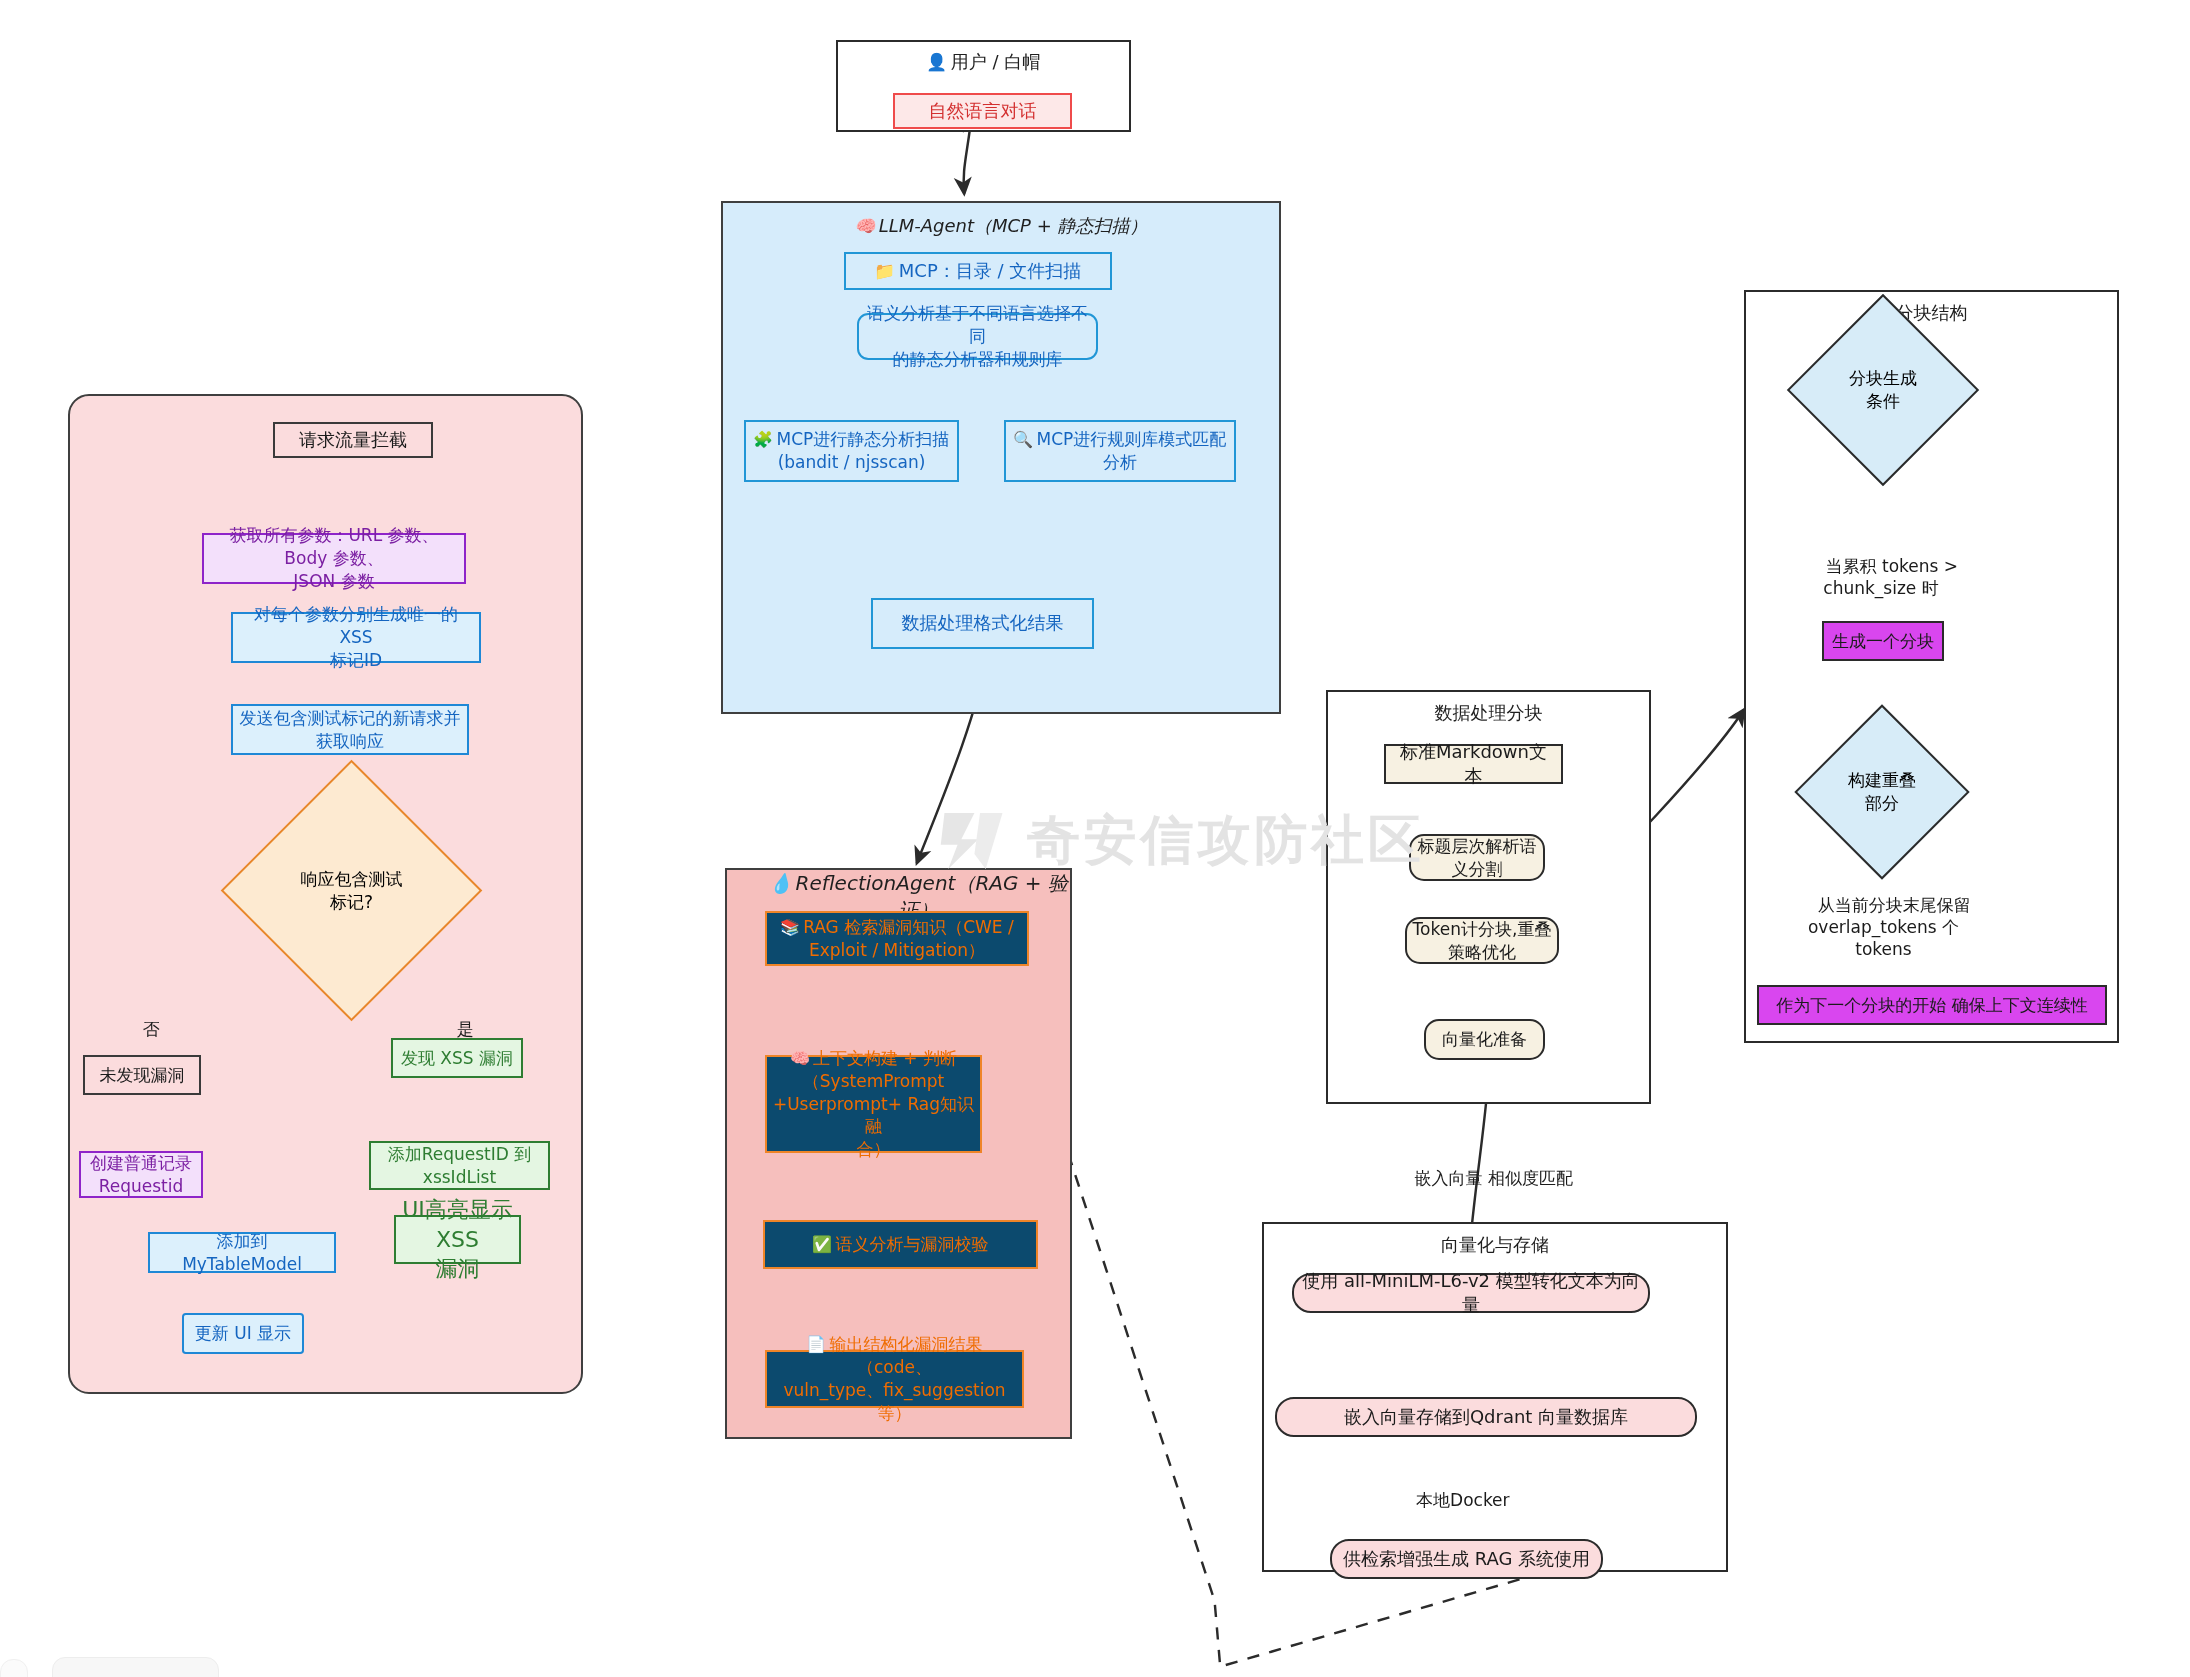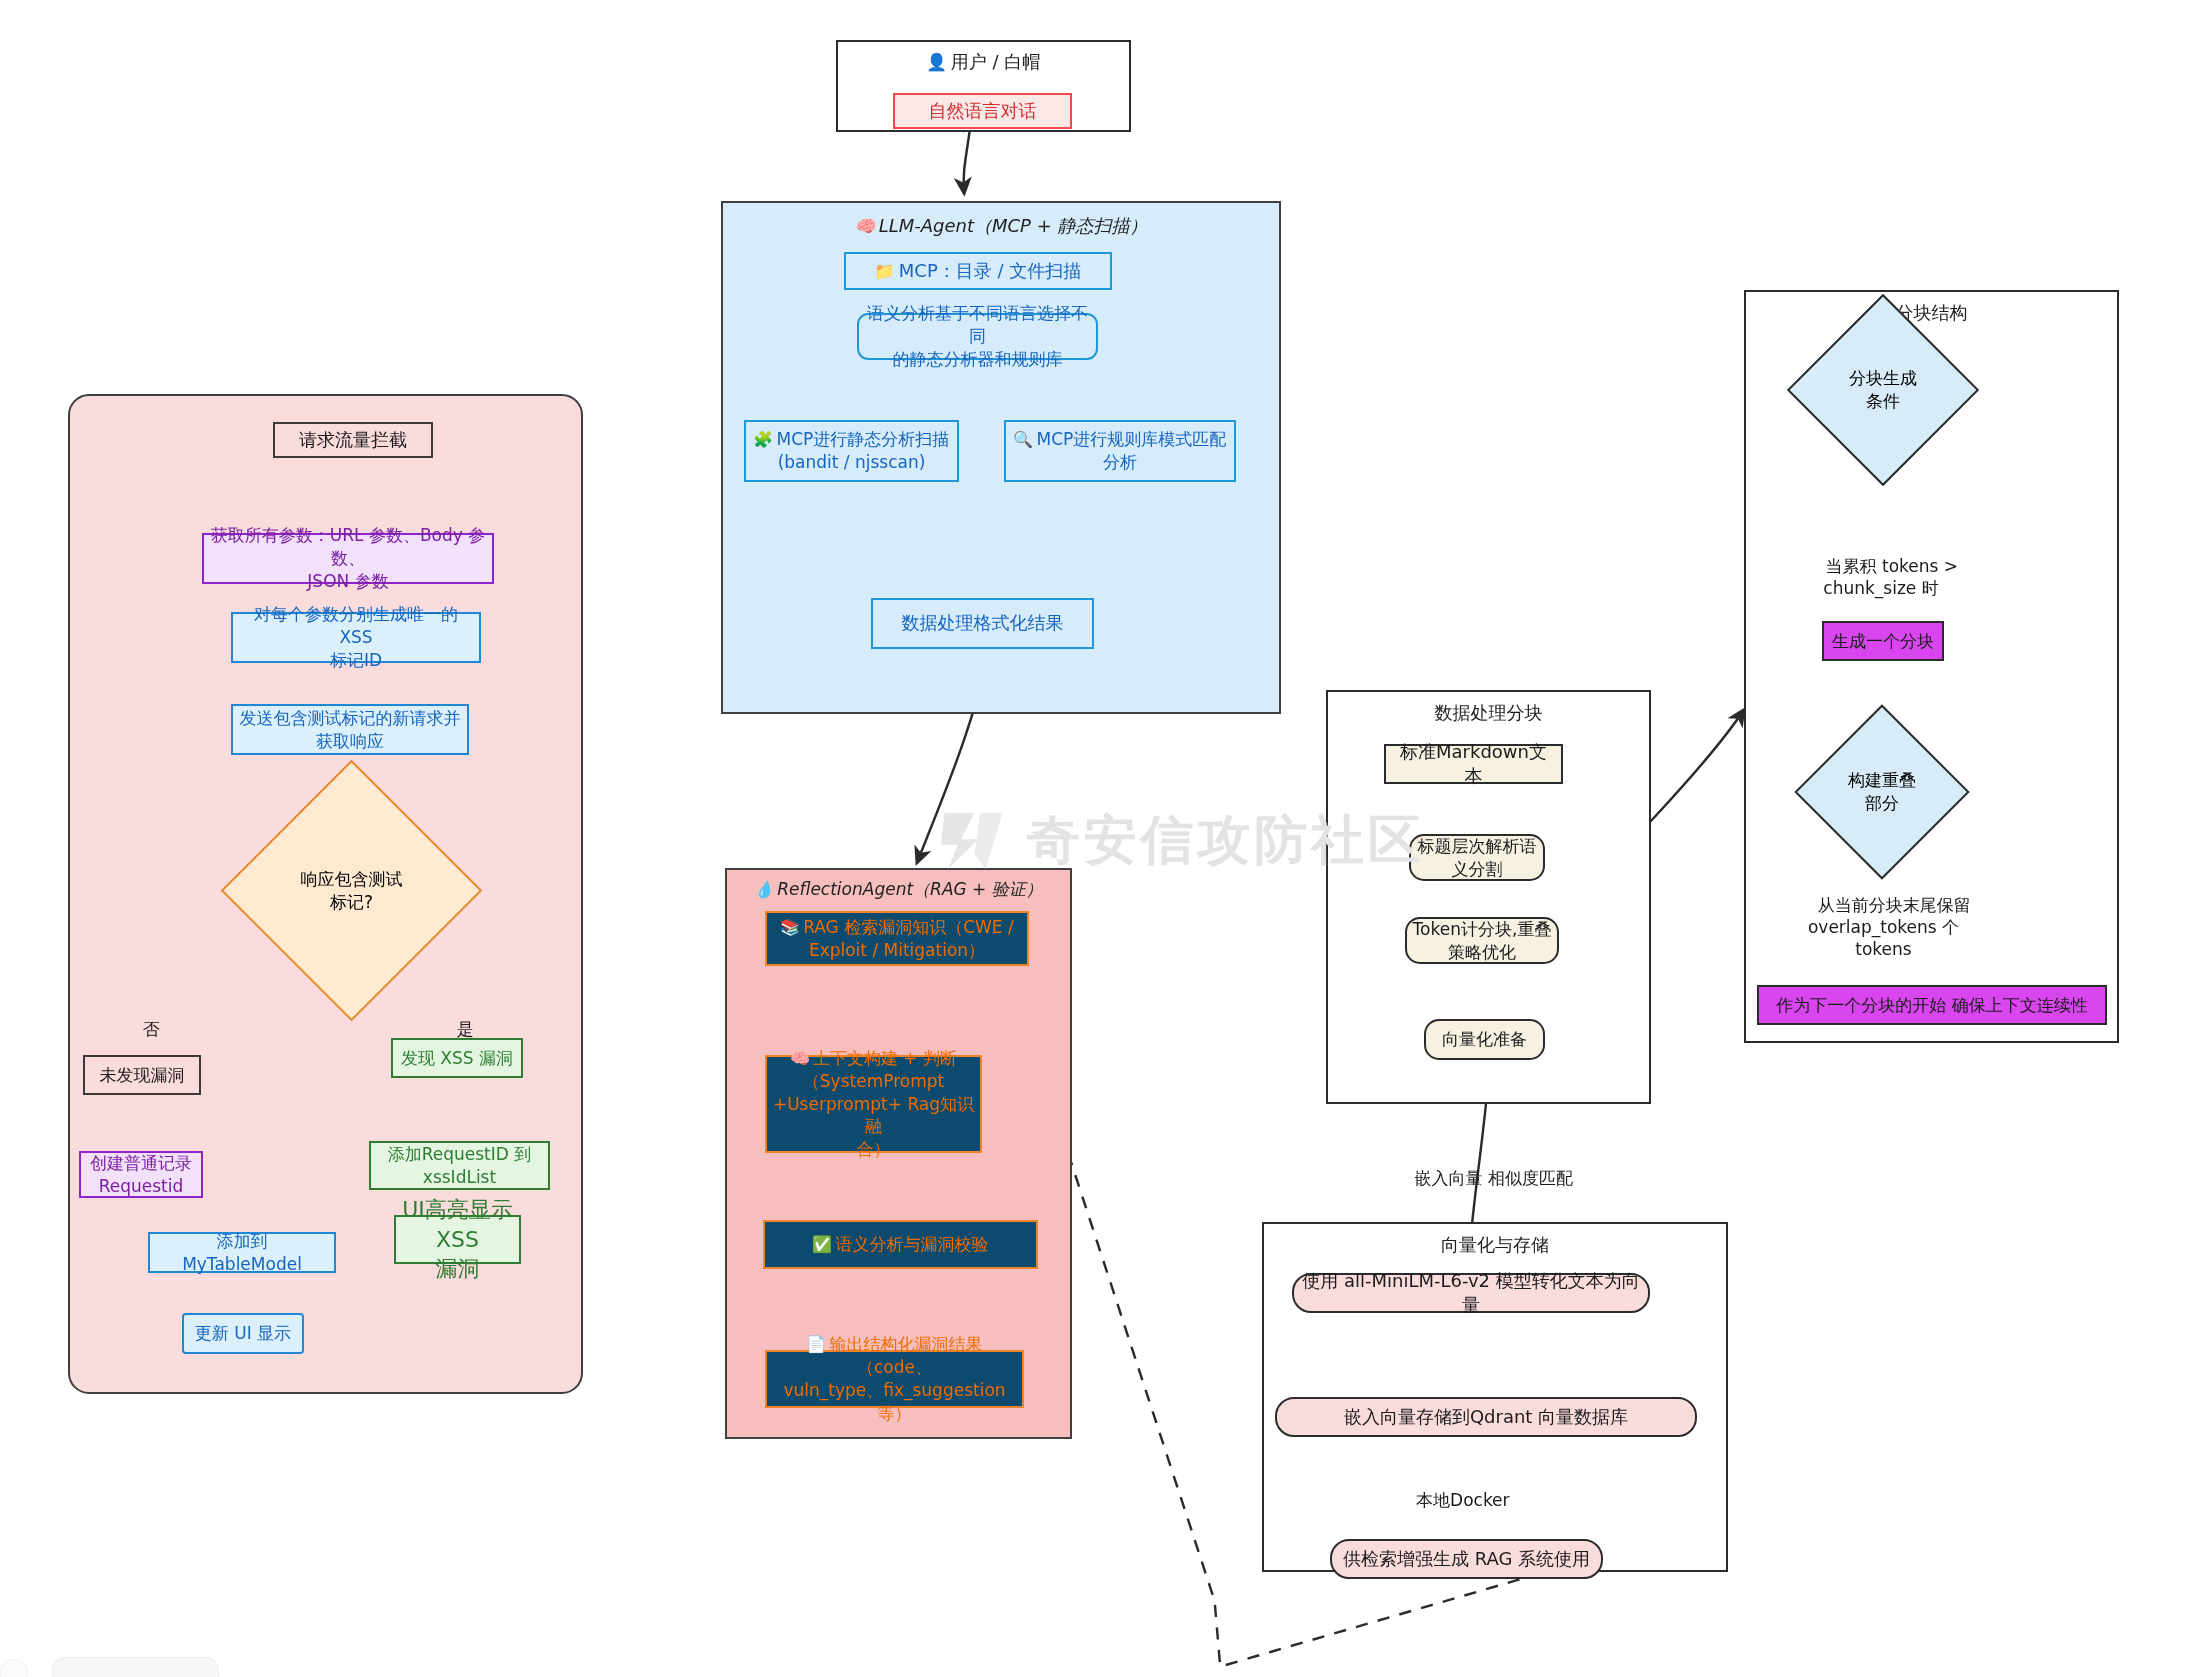--- a/index.html
+++ b/index.html
@@ -139,21 +139,21 @@
   </div>
   <div class="node b-bluefill" style="left:871px;top:598px;width:223px;height:51px;font-size:18px;">
     <span class="t">数据处理格式化结果</span>
   </div>
 
   <div class="panel p-pink" style="left:68px;top:394px;width:515px;height:1000px;"></div>
 
   <div class="node b-plain" style="left:273px;top:422px;width:160px;height:36px;font-size:18px;background:#fbdcdd;">
     <span class="t">请求流量拦截</span>
   </div>
-  <div class="node b-purple" style="left:202px;top:533px;width:292px;height:51px;font-size:17px;white-space:pre-line;">
+  <div class="node b-purple" style="left:202px;top:533px;width:264px;height:51px;font-size:17px;white-space:pre-line;">
     <span class="t">获取所有参数：URL 参数、Body 参数、
 JSON 参数</span>
   </div>
   <div class="node b-ltblue" style="left:231px;top:612px;width:250px;height:51px;font-size:17px;white-space:pre-line;">
     <span class="t">对每个参数分别生成唯一的 XSS
 标记ID</span>
   </div>
   <div class="node b-ltblue" style="left:231px;top:704px;width:238px;height:51px;font-size:17px;white-space:pre-line;">
     <span class="t">发送包含测试标记的新请求并
 获取响应</span>
@@ -194,21 +194,21 @@
   <div class="node b-green" style="left:369px;top:1141px;width:181px;height:49px;font-size:17px;white-space:pre-line;">
     <span class="t">添加RequestID 到
 xssIdList</span>
   </div>
   <div class="node b-green" style="left:394px;top:1215px;width:127px;height:49px;font-size:22px;white-space:pre-line;">
     <span class="t">UI高亮显示XSS
 漏洞</span>
   </div>
 
   <div class="panel p-salmon" style="left:725px;top:868px;width:347px;height:571px;">
-    <div class="panel-title" style="top:8px;font-style:italic;font-size:17px;">
+    <div class="panel-title" style="top:0;font-style:italic;font-size:20px;padding-left:40px;">
       <span class="emoji">💧</span><span>ReflectionAgent（RAG + 验证）</span>
     </div>
   </div>
   <div class="node b-cream" style="left:765px;top:911px;width:264px;height:55px;font-size:17px;white-space:pre-line;">
     <span class="t"><span class="emoji">📚</span><span>RAG 检索漏洞知识（CWE /
 Exploit / Mitigation）</span></span>
   </div>
   <div class="node b-cream" style="left:765px;top:1055px;width:217px;height:98px;font-size:17px;white-space:pre-line;">
     <span class="t"><span class="emoji">🧠</span><span>上下文构建 + 判断
 （SystemPrompt

